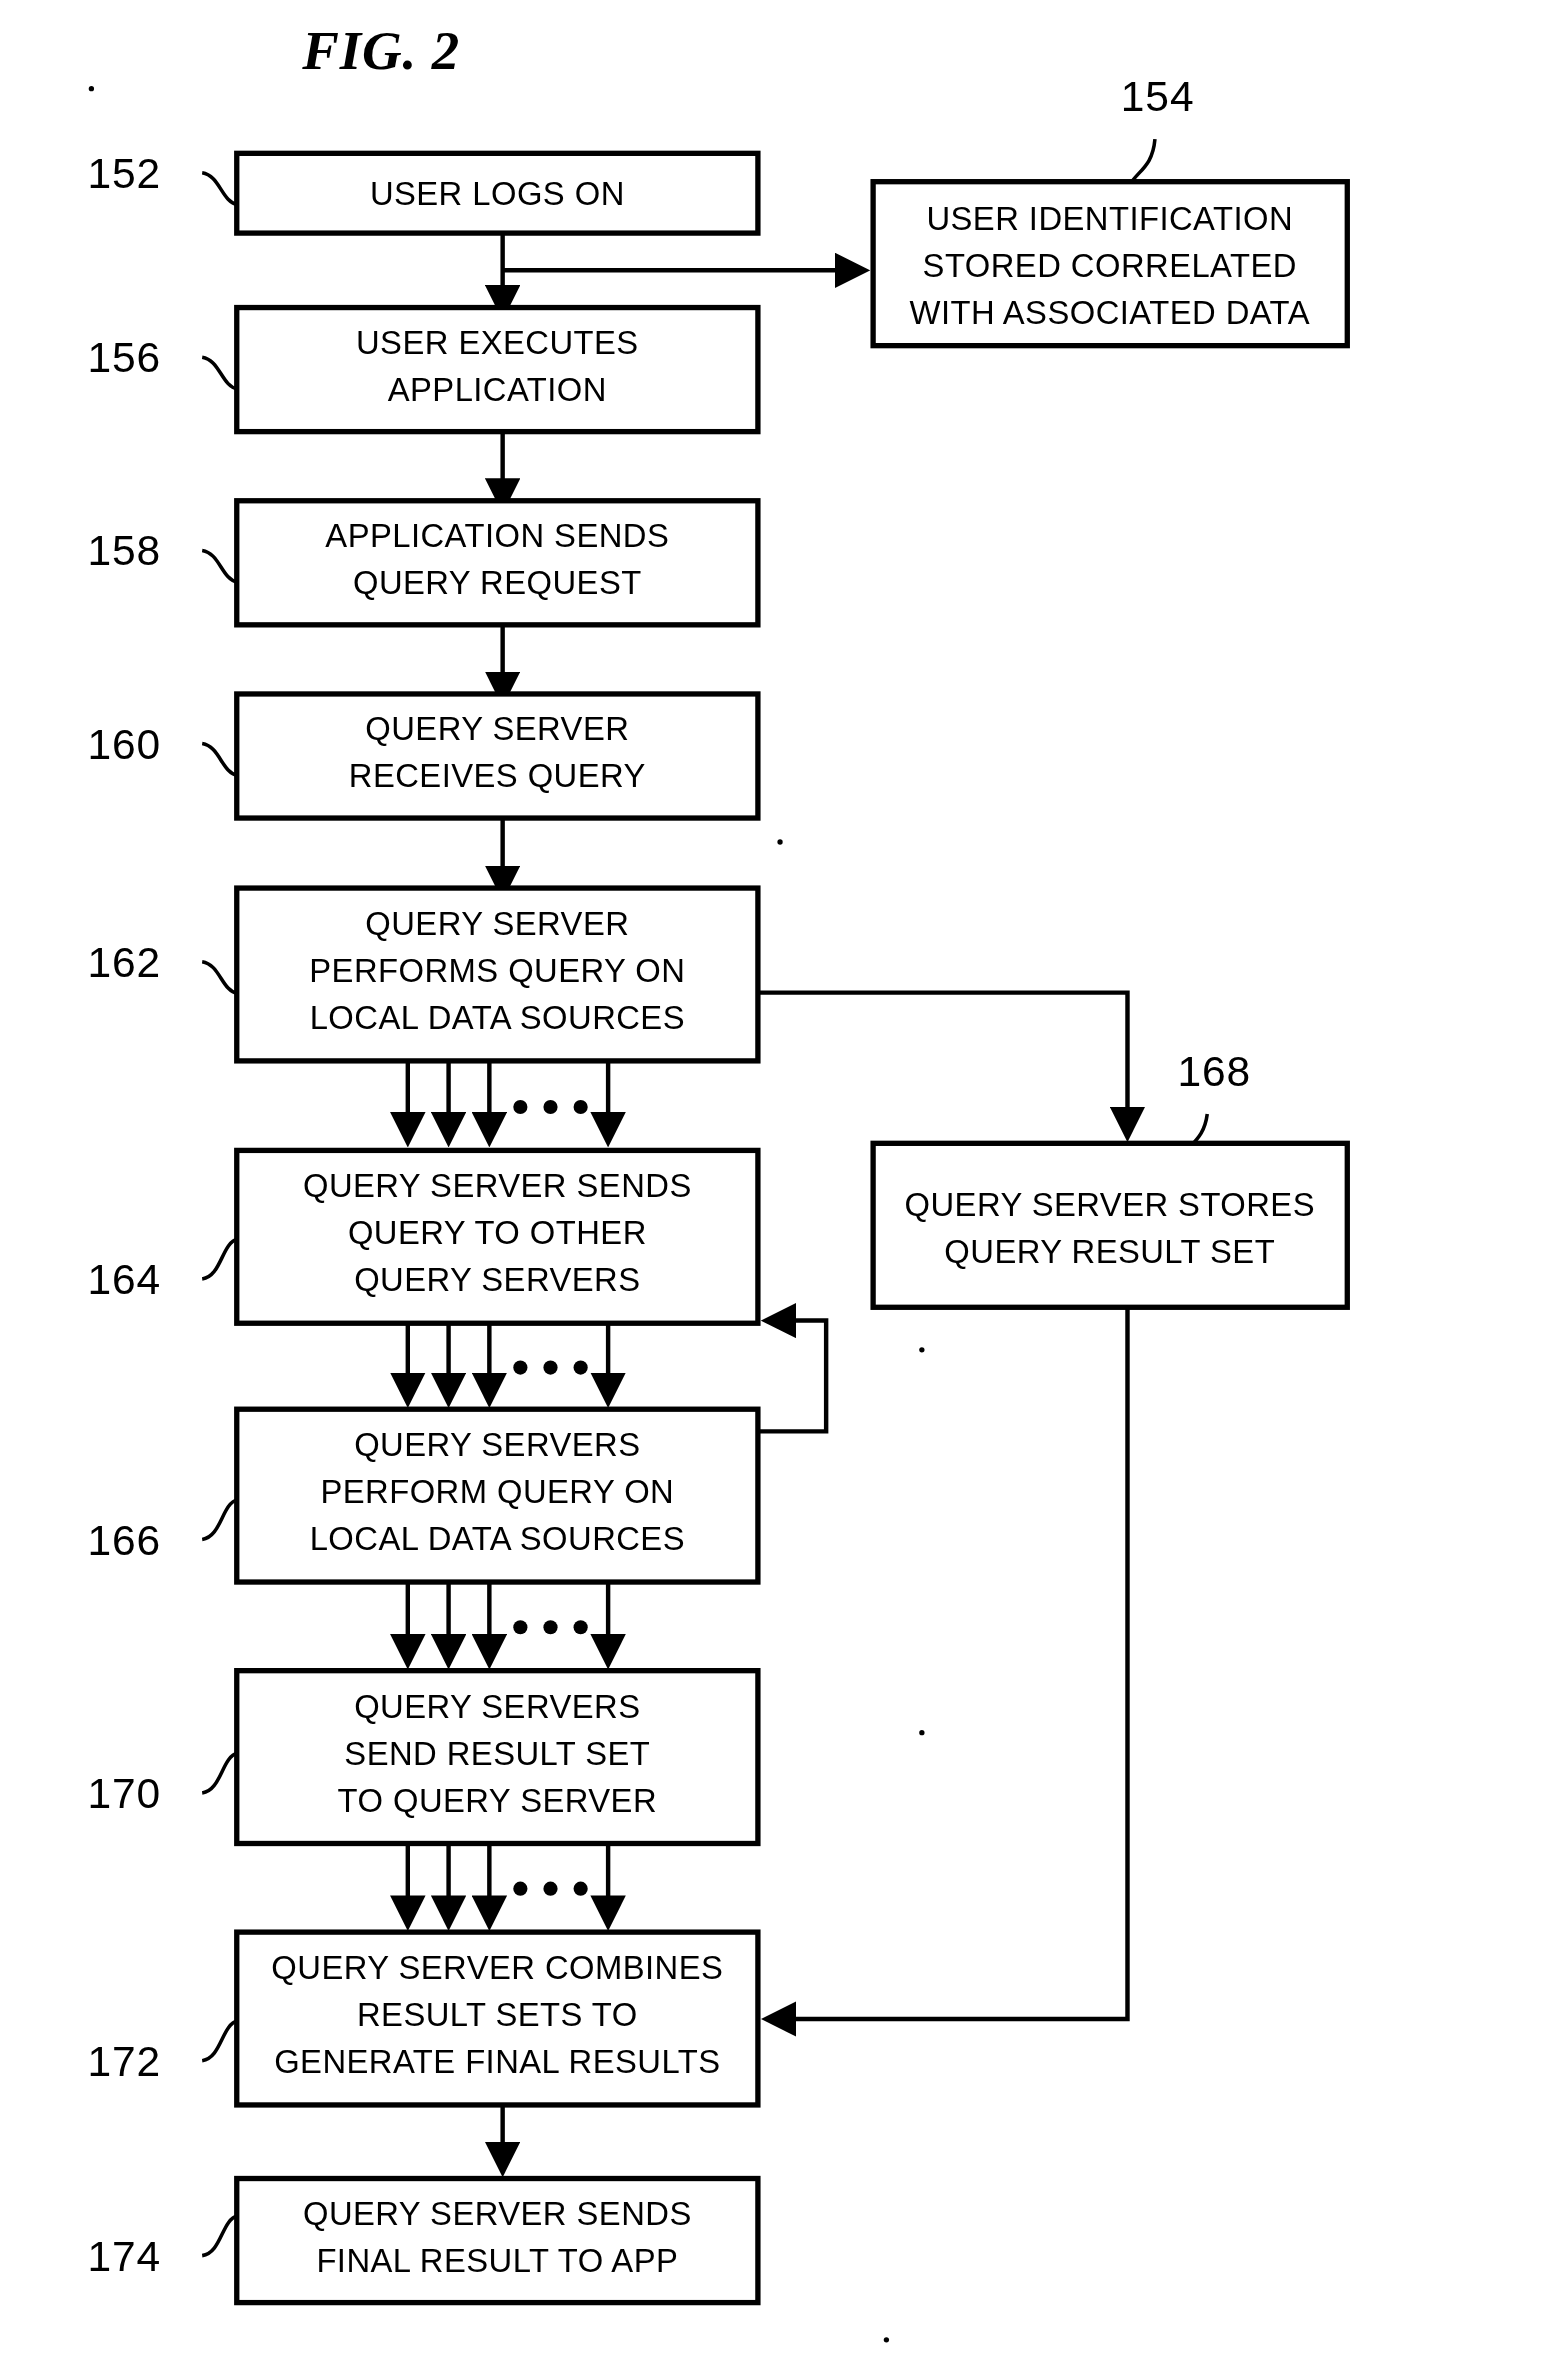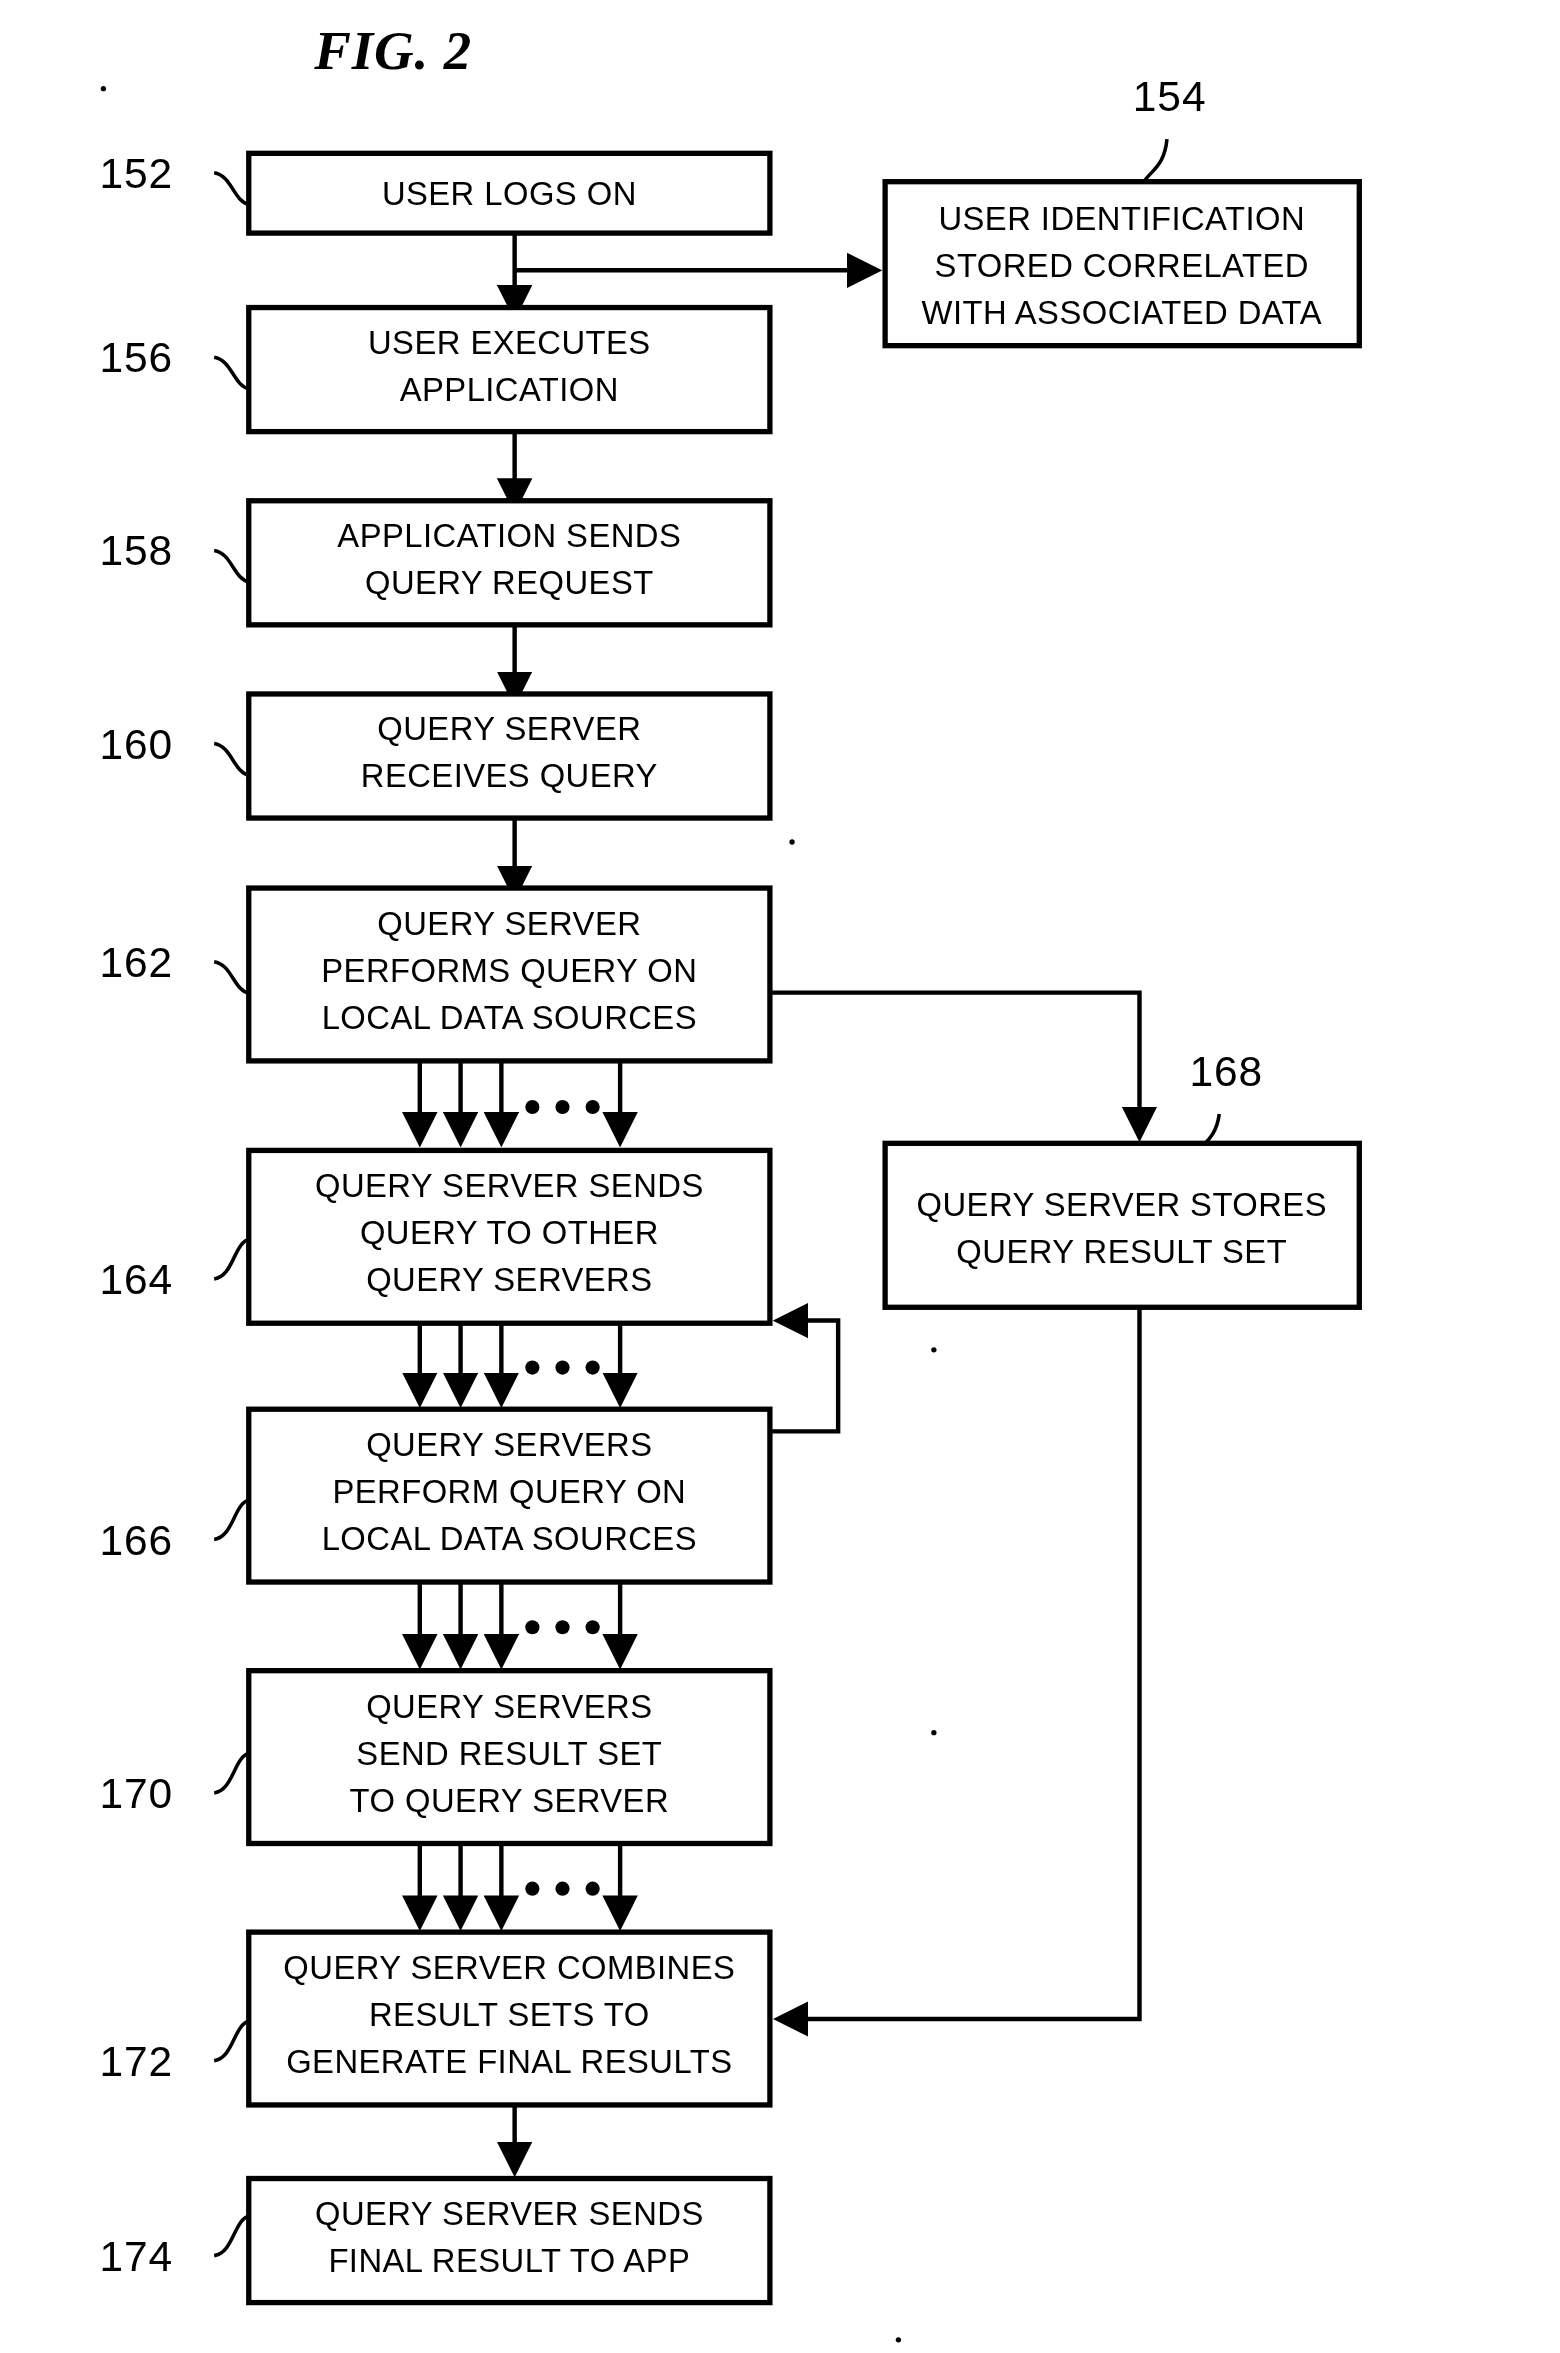--- a/index.html
+++ b/index.html
@@ -9,21 +9,21 @@
   }
   body {
     width: 1561px;
     height: 2354px;
     font-family: "Liberation Sans", sans-serif;
     position: relative;
     overflow: hidden;
   }
   #figure-root {
     position: absolute;
-    left: 12px; top: 0;
+    left: 0; top: 0;
     width: 1344px;
     height: 2354px;
   }
   svg#flow {
     position: absolute;
     left: 0; top: 0;
     width: 1561px;
     height: 2354px;
     display: block;
   }

